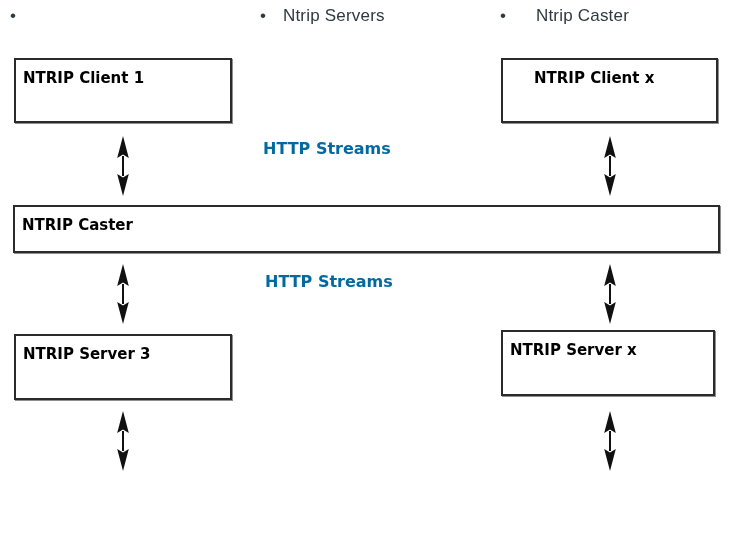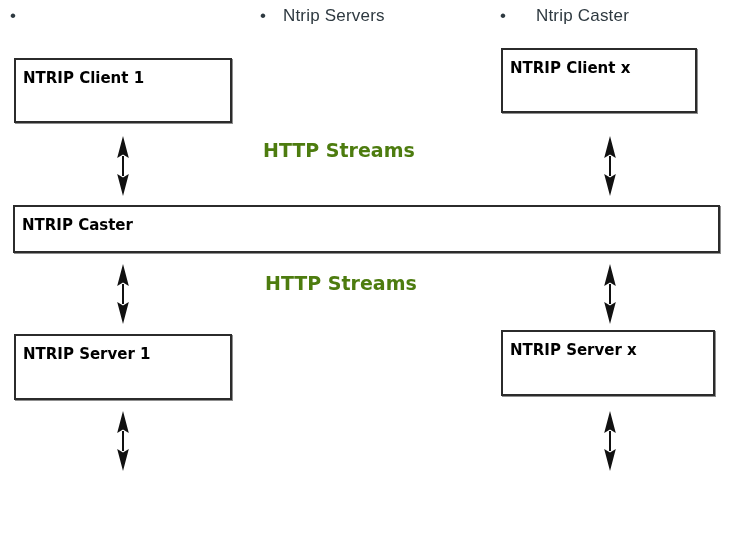--- a/index.html
+++ b/index.html
@@ -51,34 +51,34 @@
   .node .node-label {
     display: block;
     padding: 9px 0 0 7px;
     font-family: "DejaVu Sans", sans-serif;
     font-weight: bold;
     font-size: 15px;
     color: #000000;
     white-space: nowrap;
   }
   #node-client-1 { left: 14px;  top: 58px;  width: 218px; height: 65px; }
-  #node-client-x { left: 501px; top: 48px;  width: 196px; height: 65px; }
+  #node-client-x { left: 501px; top: 58px;  width: 217px; height: 65px; padding-left: 24px; }
   #node-caster   { left: 13px;  top: 205px; width: 707px; height: 48px; }
   #node-server-1 { left: 14px;  top: 334px; width: 218px; height: 66px; }
   #node-server-x { left: 501px; top: 330px; width: 214px; height: 66px; }
   #node-source-1 { left: 14px;  top: 482px; width: 218px; height: 66px; }
   #node-source-x { left: 501px; top: 482px; width: 217px; height: 66px; }
 
   
   .flow-label {
     position: absolute;
     font-family: "DejaVu Sans", sans-serif;
     font-weight: bold;
-    font-size: 19px;
-    color: #4d7c0f;
+    font-size: 16px;
+    color: #0369a1;
     white-space: nowrap;
   }
   #flow-label-0 { left: 263px; top: 139px; }
   #flow-label-1 { left: 265px; top: 272px; }
 
   
   .arrow {
     position: absolute;
     width: 16px;
     height: 60px;
@@ -110,21 +110,21 @@
   <div class="node" id="node-client-1">
     <span class="node-label">NTRIP Client 1</span>
   </div>
   <div class="node" id="node-client-x">
     <span class="node-label">NTRIP Client x</span>
   </div>
   <div class="node" id="node-caster">
     <span class="node-label">NTRIP Caster</span>
   </div>
   <div class="node" id="node-server-1">
-    <span class="node-label">NTRIP Server 1</span>
+    <span class="node-label">NTRIP Server 3</span>
   </div>
   <div class="node" id="node-server-x">
     <span class="node-label">NTRIP Server x</span>
   </div>
 
   <div class="flow-label" id="flow-label-0">HTTP Streams</div>
   <div class="flow-label" id="flow-label-1">HTTP Streams</div>
 
   <svg class="arrow" id="arrow-l1" viewBox="0 0 16 60">
     <line x1="8" y1="20" x2="8" y2="40" stroke="#111111" stroke-width="2"></line>

